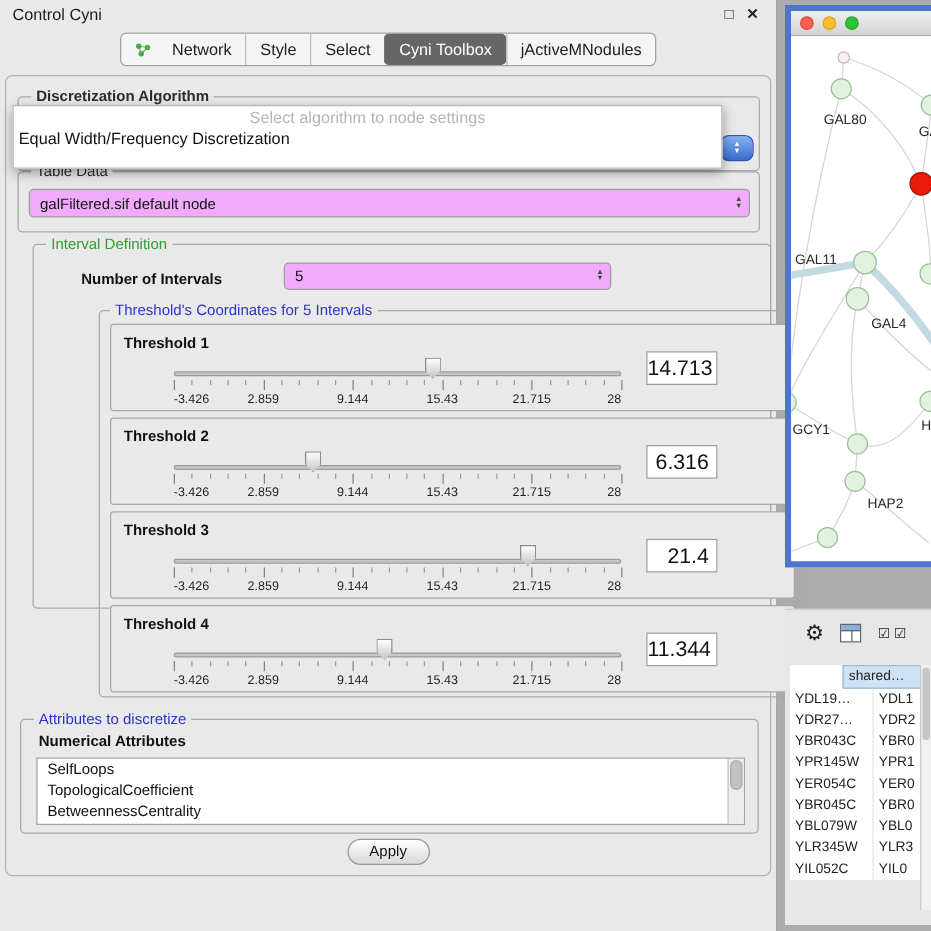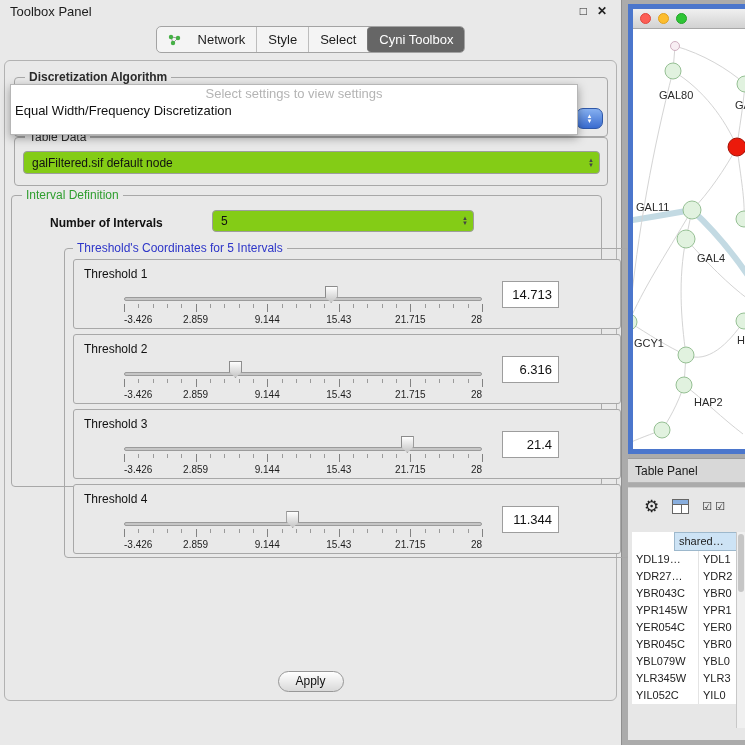--- a/index.html
+++ b/index.html
@@ -41,53 +41,53 @@
     display: flex; flex-direction: column; align-items: center; justify-content: center;
     color: #fff; font-size: 6px; line-height: 5px; }
 
   .popup { position: absolute; left: 10px; top: 84px; width: 568px; height: 51px; background: #fff;
     border: 1px solid #b6b6b6; box-shadow: 0 3px 9px rgba(0,0,0,.35); z-index: 40; font-size: 13px; }
   .popup-placeholder { height: 17px; line-height: 17px; text-align: center; color: #b4b4b4; }
   .popup-item { height: 17px; line-height: 17px; padding-left: 4px; color: #111; }
   .popup-item.bold { font-weight: bold; }
 
   
-  .combo { position: absolute; background: #84cc16; border: 1px solid #9d9d9d; border-radius: 4px;
+  .combo { position: absolute; background: #f0abfc; border: 1px solid #9d9d9d; border-radius: 4px;
     display: flex; align-items: center; font-size: 12px; color: #111; }
   .combo .val { padding-left: 8px; flex: 1; white-space: nowrap; overflow: hidden; }
   .combo .spin { width: 16px; display: flex; flex-direction: column; align-items: center;
     justify-content: center; color: #444; font-size: 6px; line-height: 5px; }
 
   .td-group { left: 9px; top: 76px; width: 594px; height: 49px; }
   .td-combo { left: 8px; top: 13px; width: 577px; height: 23px; }
 
-  .iv-group { left: 6px; top: 134px; width: 591px; height: 292px; }
+  .iv-group { left: 21px; top: 134px; width: 591px; height: 292px; }
   .noi-label { position: absolute; left: 38px; top: 20px; font-size: 12px; font-weight: bold; color: #111; }
   .noi-combo { left: 200px; top: 14px; width: 262px; height: 22px; }
 
   .th-group { position: absolute; left: 12px; top: 52px; width: 566px; height: 310px;
     border: 1px solid #a8a8a8; border-radius: 4px; margin-left: 40px; }
   .th-panel { position: absolute; left: 8px; width: 548px; height: 70px; border: 1px solid #a8a8a8;
     border-radius: 3px; background: #e9e9e9; }
-  .th-label { position: absolute; left: 10px; top: 7px; font-size: 12px; font-weight: normal; color: #111; }
+  .th-label { position: absolute; left: 10px; top: 7px; font-size: 12px; font-weight: bold; color: #111; }
   .slider { position: absolute; left: 50px; top: 24px; width: 358px; height: 42px; }
   .groove { position: absolute; left: 0; right: 0; top: 13px; height: 4px; background: #c6c6c6;
     border: 1px solid #9b9b9b; border-radius: 2px; }
   .ticks { position: absolute; left: 0; right: 0; top: 20px; height: 9px; }
   .ticks span { position: absolute; top: 0; width: 1px; height: 4px; background: #9a9a9a; }
   .ticks span.major { height: 8px; background: #828282; }
   .scale { position: absolute; left: 0; right: 0; top: 30px; height: 12px; font-size: 10px; color: #1e1e1e; }
   .scale span { position: absolute; transform: translateX(-50%); white-space: nowrap; }
   .scale span.first { transform: none; }
   .scale span.last { transform: translateX(-100%); }
   .thumb { position: absolute; top: 2px; width: 13px; height: 17px; margin-left: -6px;
     background: linear-gradient(#fefefe,#c6c6c6); border: 1px solid #8b8b8b;
     clip-path: polygon(0 0,100% 0,100% 60%,50% 100%,0 60%); }
   .value-box { position: absolute; left: 428px; top: 21px; width: 57px; height: 27px; background: #fff;
-    border: 1px solid #9d9d9d; font-size: 13px; text-align: right; line-height: 25px;
+    border: 1px solid #9d9d9d; font-size: 17px; text-align: right; line-height: 25px;
     padding-right: 6px; color: #111; }
 
   .attr-group { left: 11px; top: 514px; width: 591px; height: 92px; }
   .attr-sub { position: absolute; left: 14px; top: 10px; font-size: 12px; font-weight: bold; color: #111; }
   .attr-list { position: absolute; left: 12px; top: 30px; width: 567px; height: 54px; background: #fff;
     border: 1px solid #a2a2a2; overflow: hidden; font-size: 12px; }
   .attr-item { height: 17px; line-height: 17px; padding-left: 8px; color: #111; white-space: nowrap; }
   .attr-scroll { position: absolute; right: 0; top: 0; bottom: 0; width: 13px; background: #ededed;
     border-left: 1px solid #c4c4c4; }
   .attr-thumb { position: absolute; left: 1px; top: 1px; width: 10px; height: 24px; background: #c2c2c2;
@@ -141,21 +141,21 @@
   .tp-thumb { position: absolute; left: 1px; top: 2px; width: 6px; height: 58px; background: #c6c6c6; border-radius: 3px; }
 </style>
 </head>
 <body>
 
 <div id="screen">
 
   <div class="control-panel">
 
     <div class="cp-titlebar">
-      <span>Toolbox Panel</span>
+      <span>Control Cyni</span>
       <span class="win-icons">
         <span>□</span>
         <span style="font-weight:bold;">✕</span>
       </span>
     </div>
 
     <div class="tabbar top">
       <div class="seg">
         <div class="seg-item">
           <svg width="13" height="12" viewBox="0 0 13 12">
@@ -169,20 +169,23 @@
           <span>Network</span>
         </div>
         <div class="seg-item">
           <span>Style</span>
         </div>
         <div class="seg-item">
           <span>Select</span>
         </div>
         <div class="seg-item selected">
           <span>Cyni Toolbox</span>
+        </div>
+        <div class="seg-item">
+          <span>jActiveMNodules</span>
         </div>
       </div>
     </div>
 
     <div class="main">
 
       <div class="group algo-group">
         <span class="group-label bold">Discretization Algorithm</span>
         <div class="algo-combo-btn">
           <span>▲</span>
@@ -390,27 +393,41 @@
                   <span style="left: 80%;">21.715</span>
                   <span class="last" style="left: 100%;">28</span>
                 </div>
               <div class="thumb" style="left: 46.9993%;"></div>
             </div>
             <div class="value-box">11.344</div>
           </div>
         </div>
       </div>
 
+      <div class="group attr-group">
+        <span class="group-label blue">Attributes to discretize</span>
+        <span class="attr-sub">Numerical Attributes</span>
+        <div class="attr-list">
+          <div>
+              <div class="attr-item">SelfLoops</div>
+              <div class="attr-item">TopologicalCoefficient</div>
+              <div class="attr-item">BetweennessCentrality</div>
+            </div>
+          <div class="attr-scroll">
+            <div class="attr-thumb"></div>
+          </div>
+        </div>
+      </div>
 
       <div class="apply-btn">Apply</div>
     </div>
 
 
     <div class="popup">
-      <div class="popup-placeholder">Select settings to view settings</div>
+      <div class="popup-placeholder">Select algorithm to node settings</div>
       <div class="popup-item">Equal Width/Frequency Discretization</div>
     </div>
   </div>
 
   <div class="net-window">
     <div class="net-titlebar">
       <div class="light red"></div>
       <div class="light yellow"></div>
       <div class="light green"></div>
     </div>
@@ -452,21 +469,20 @@
         <text x="102" y="80">GAL</text>
         <text x="3" y="182">GAL11</text>
         <text x="64" y="233">GAL4</text>
         <text x="1" y="318">GCY1</text>
         <text x="104" y="315">H</text>
         <text x="61" y="377">HAP2</text>
       </svg>
     </div>
   </div>
 
-  <div class="tp-title">Table Panel</div>
 
   <div class="table-panel">
     <div class="tp-toolbar">
       <span class="gear">⚙</span>
       <span class="col-icon"></span>
       <span class="checks">☑ ☑</span>
     </div>
     <div class="mini-table">
       <div class="thead">
         <div class="th1">shared…</div>

